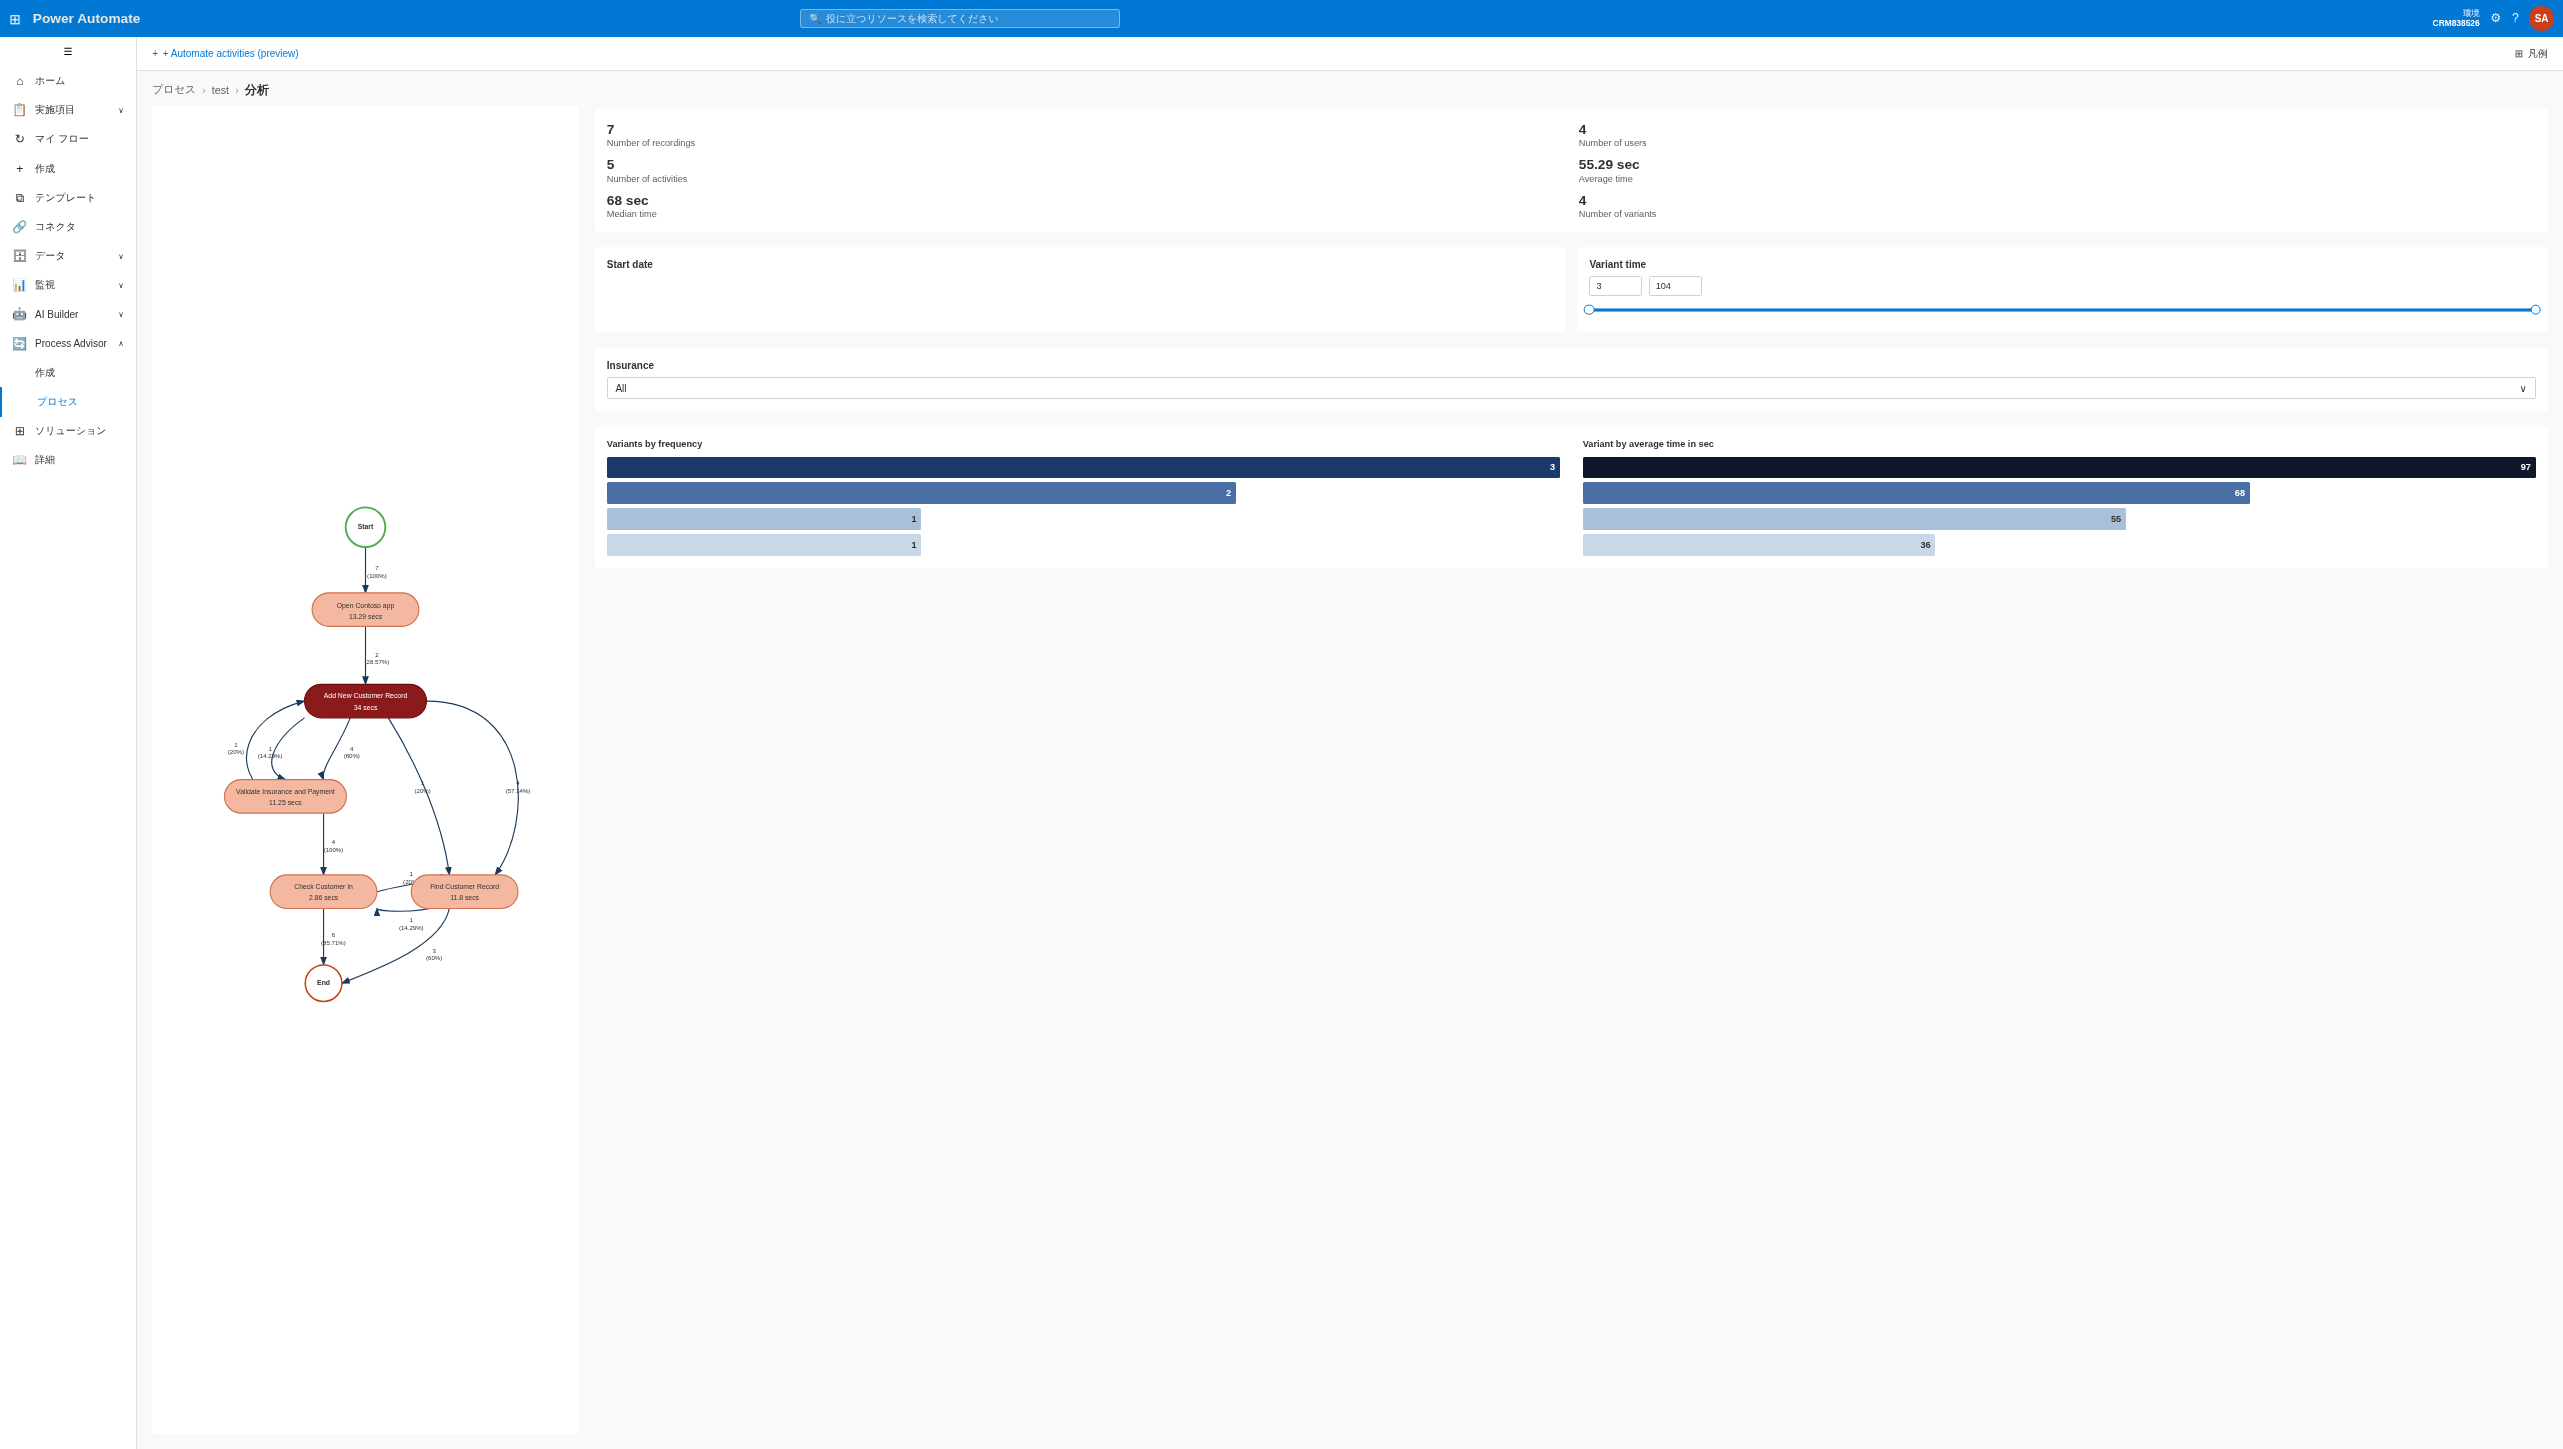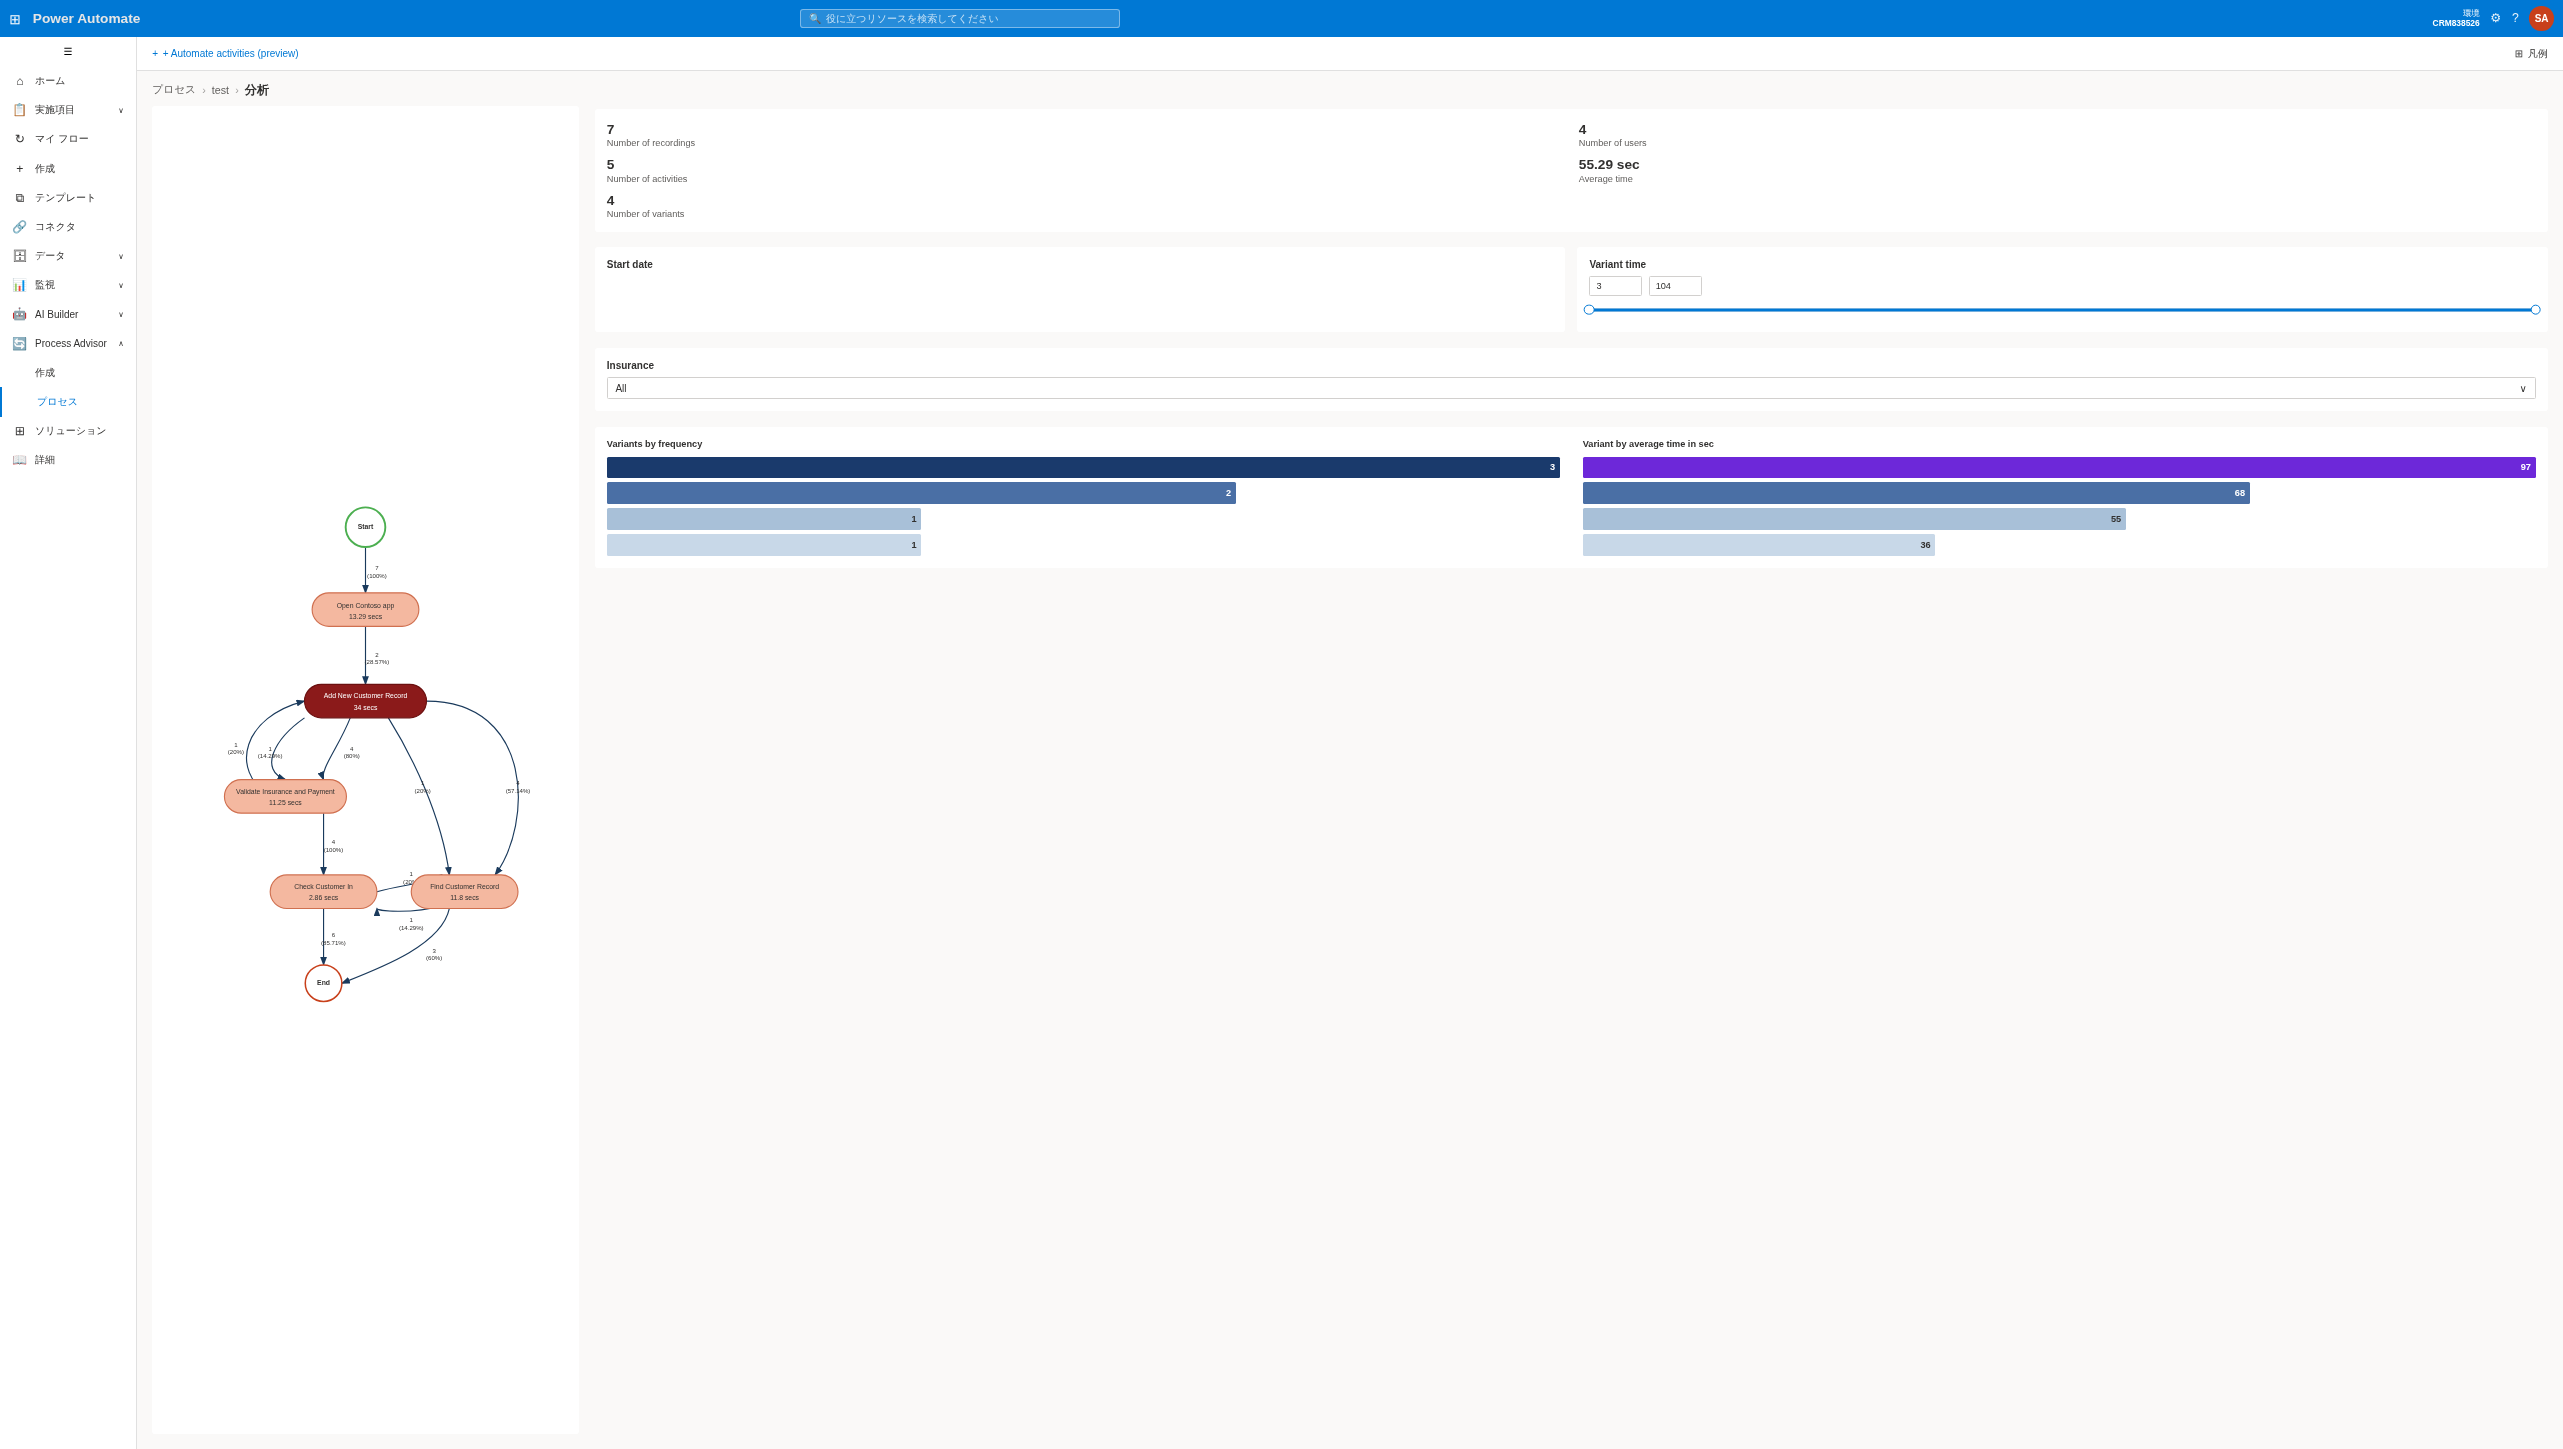--- a/index.html
+++ b/index.html
@@ -423,20 +423,24 @@
             </div>
             <div class="summary-item">
               <div class="s-value">5</div>
               <div class="s-label">Number of activities</div>
             </div>
             <div class="summary-item">
               <div class="s-value">55.29 sec</div>
               <div class="s-label">Average time</div>
             </div>
             <div class="summary-item">
+              <div class="s-value">68 sec</div>
+              <div class="s-label">Median time</div>
+            </div>
+            <div class="summary-item">
               <div class="s-value">4</div>
               <div class="s-label">Number of variants</div>
             </div>
           </div>
         </div>
 
         <div style="display:flex; gap:12.2px;">
           <div class="date-section" style="flex:1;">
             <div class="section-title">Start date</div>
           </div>
@@ -497,21 +501,21 @@
                 </div>
               </div>
             </div>
           </div>
 
           <div class="chart-container">
             <div class="chart-title">Variant by average time in sec</div>
             <div class="bar-chart">
               <div class="bar-row">
                 <div class="bar-bg">
-                  <div class="bar-fill" style="width:100%; background:#6d28d9;padding-left:48px;">
+                  <div class="bar-fill" style="width:100%; background:#0f172a;padding-left:48px;">
                     <span class="bar-value">97</span>
                   </div>
                 </div>
               </div>
               <div class="bar-row">
                 <div class="bar-bg">
                   <div class="bar-fill" style="width:70%; background:#4a6fa5;">
                     <span class="bar-value">68</span>
                   </div>
                 </div>

